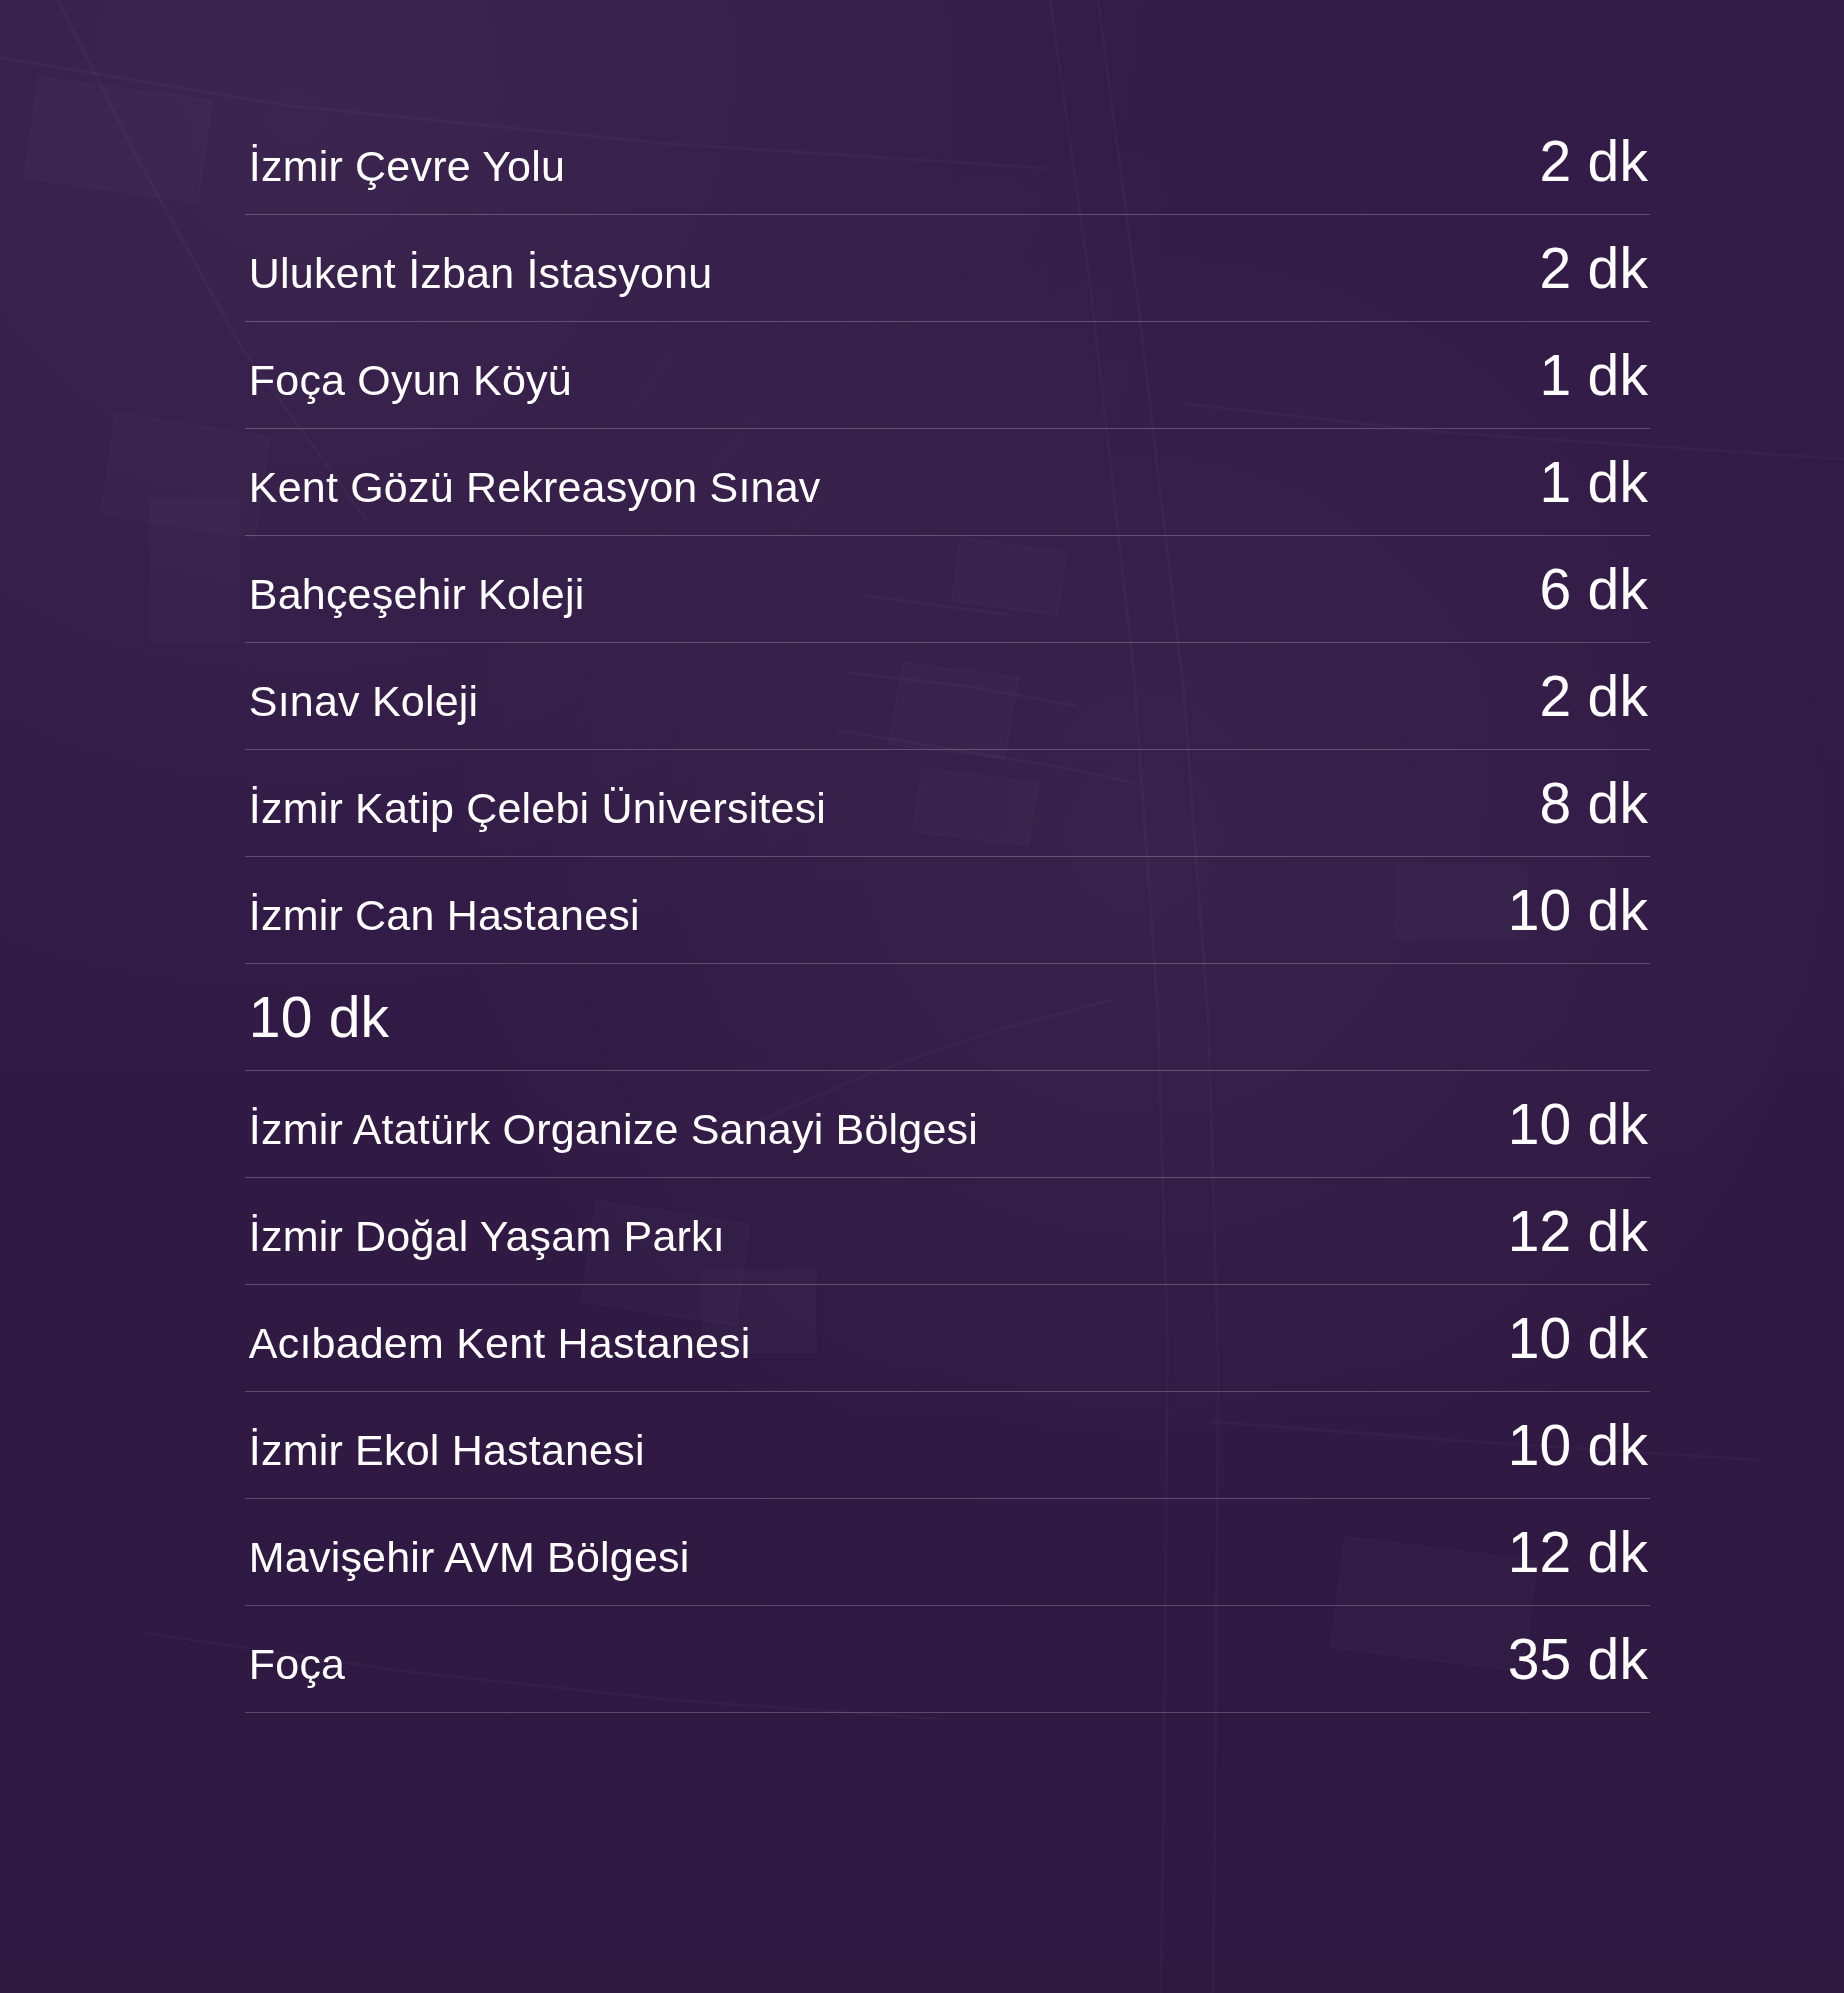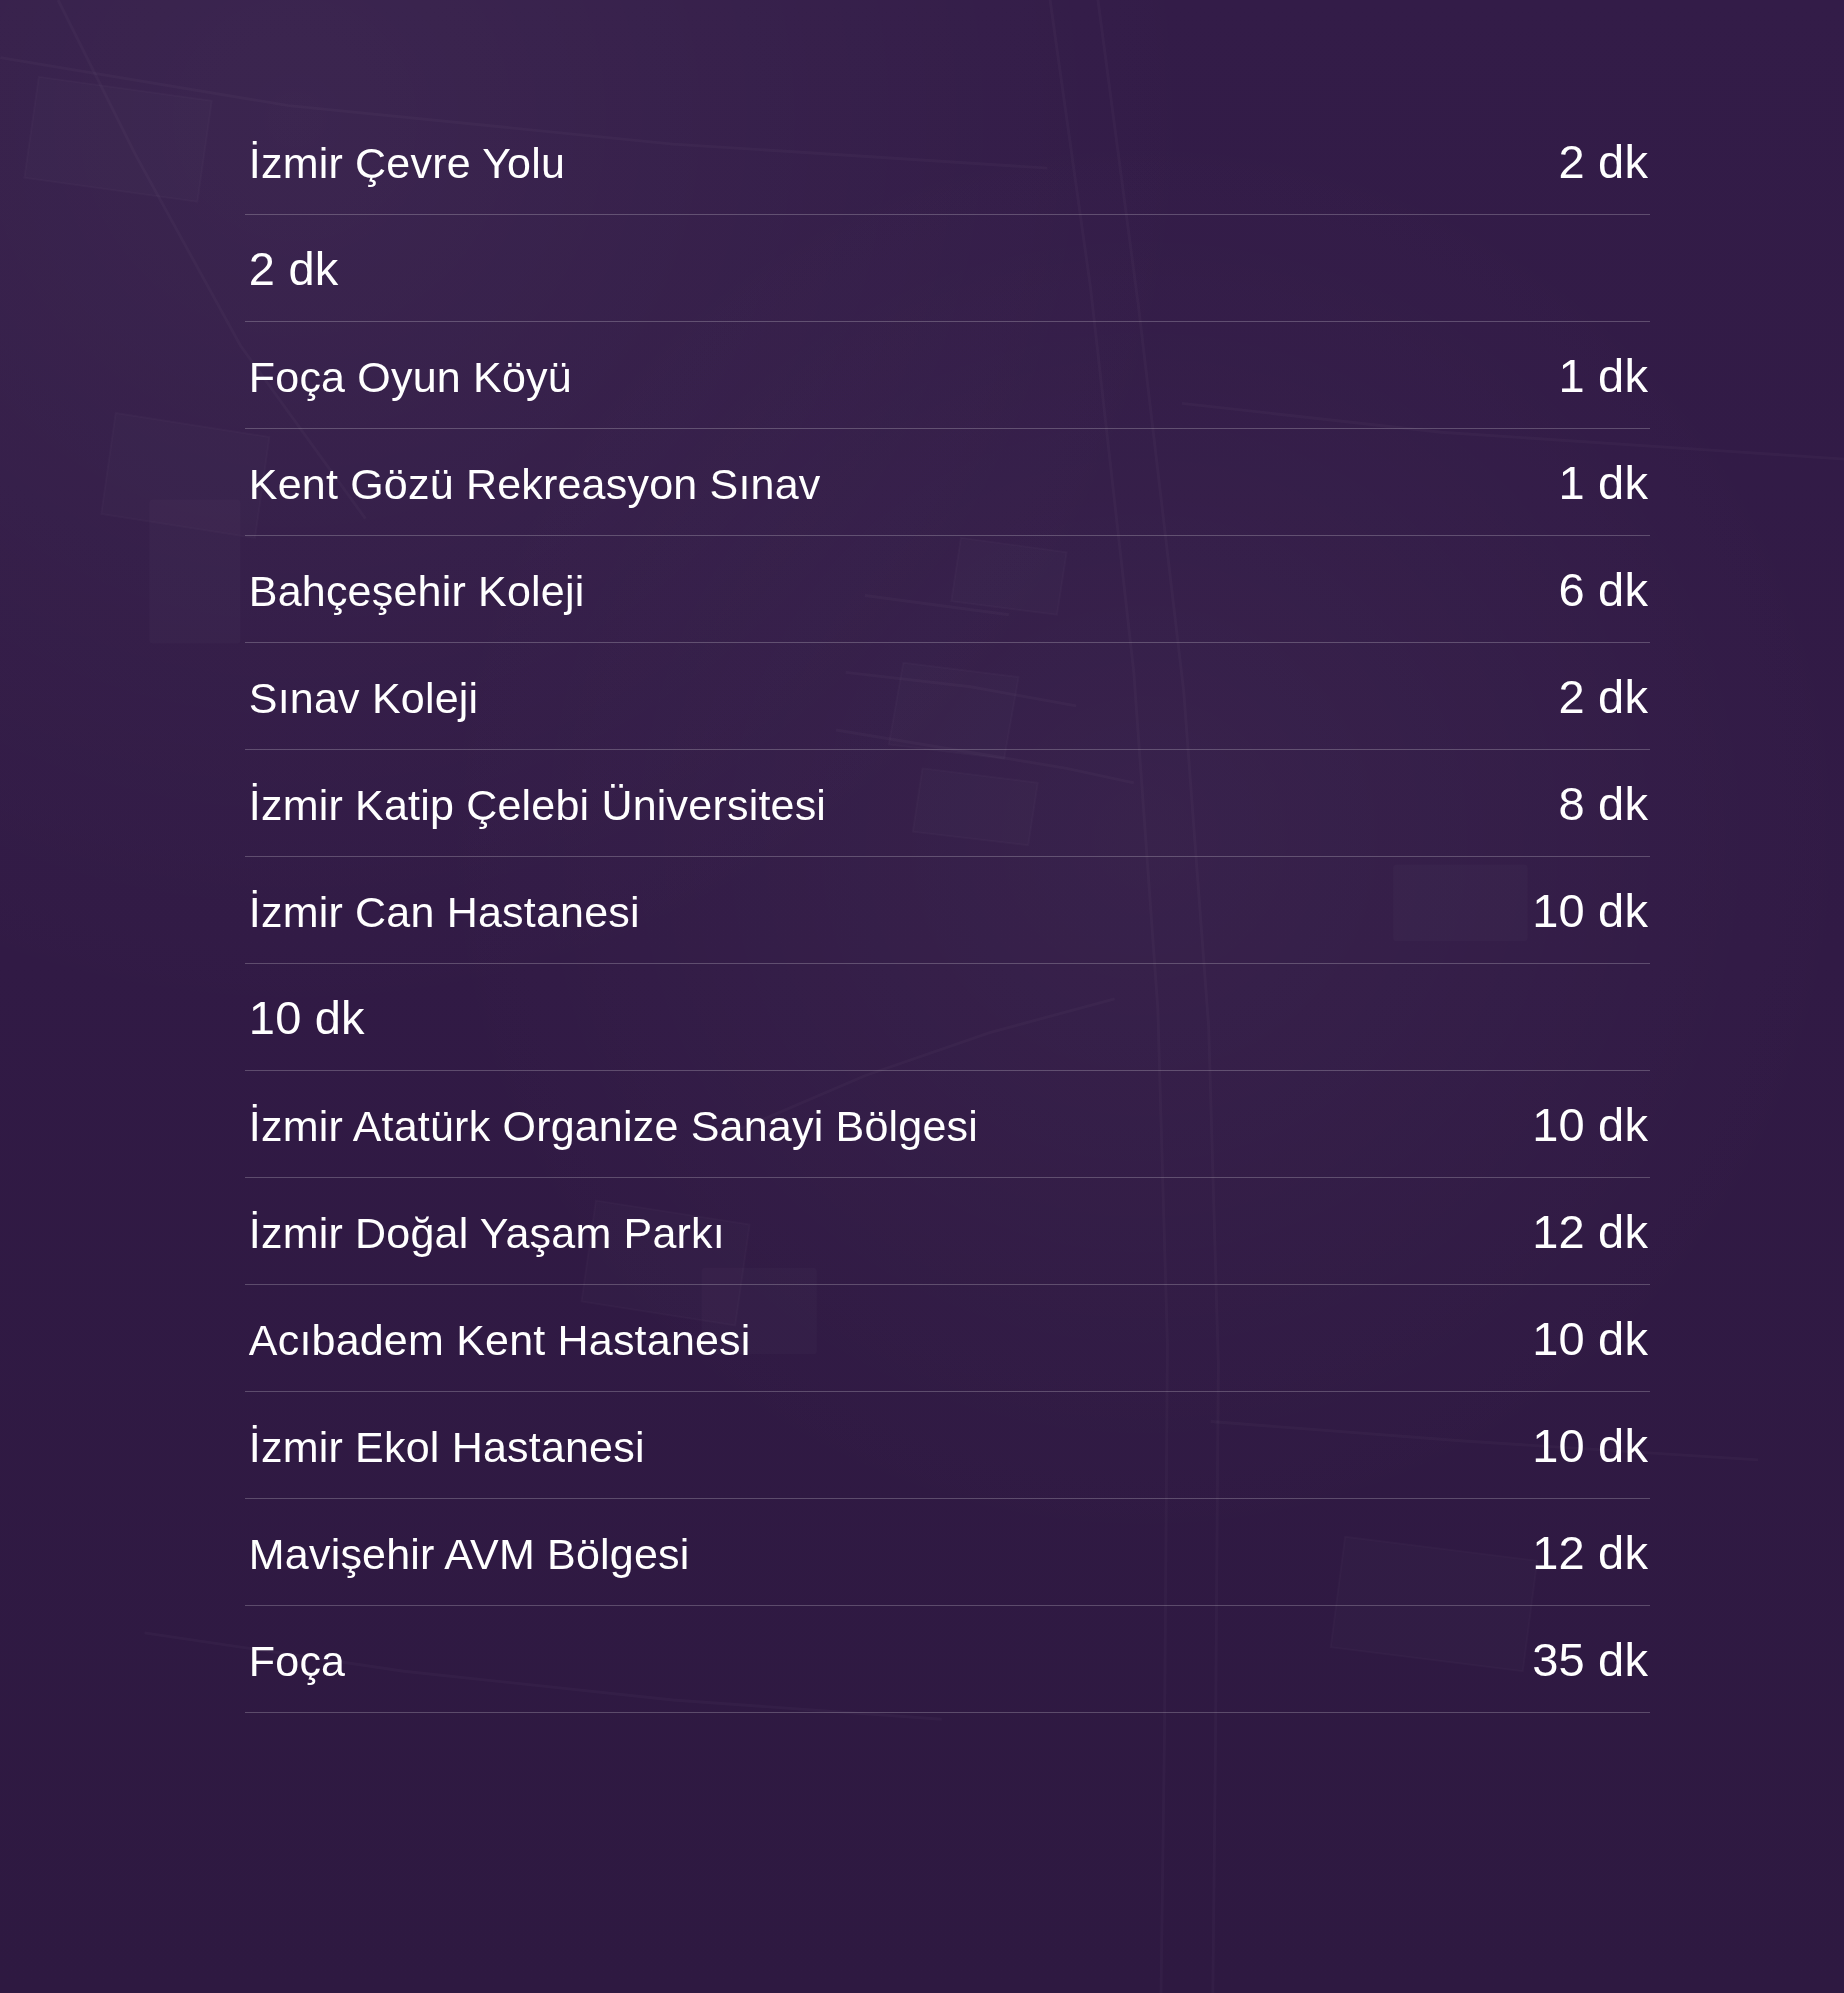--- a/index.html
+++ b/index.html
@@ -54,21 +54,21 @@
   .row-name {
     color: #ffffff;
     font-size: 43px;
     font-weight: 400;
     letter-spacing: 0.2px;
     line-height: 107px;
     white-space: nowrap;
   }
   .row-time {
     color: #ffffff;
-    font-size: 47px;
+    font-size: 57px;
     font-weight: 400;
     letter-spacing: 0.2px;
     line-height: 107px;
     white-space: nowrap;
   }
 </style>
 </head>
 <body>
 
 <div class="page">
@@ -106,20 +106,21 @@
   </div>
 
   <div class="list">
 
     <div class="row">
       <span class="row-name">İzmir Çevre Yolu</span>
       <span class="row-time">2 dk</span>
     </div>
 
     <div class="row">
+      <span class="row-name">Ulukent İzban İstasyonu</span>
       <span class="row-time">2 dk</span>
     </div>
 
     <div class="row">
       <span class="row-name">Foça Oyun Köyü</span>
       <span class="row-time">1 dk</span>
     </div>
 
     <div class="row">
       <span class="row-name">Kent Gözü Rekreasyon Sınav</span>

